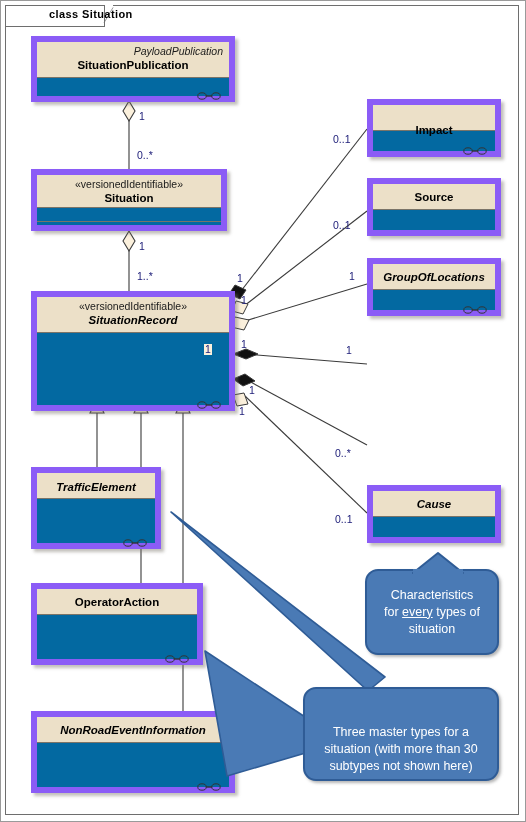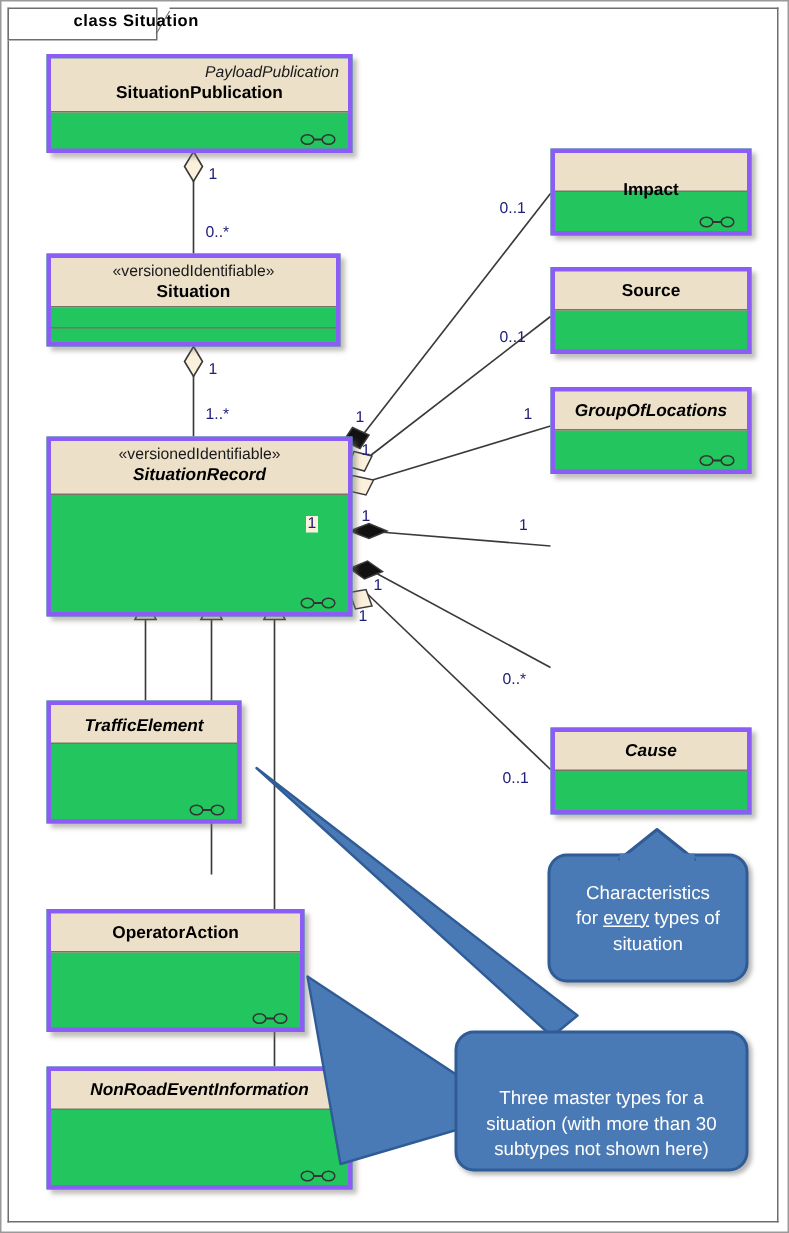--- a/index.html
+++ b/index.html
@@ -40,22 +40,22 @@
     font-size:11px;font-weight:bold;color:#000;
     letter-spacing:0.4px;
     white-space:nowrap;
     margin-left:36px;
   }
 
   
   .clsbox{
     position:absolute;
     box-sizing:border-box;
-    border:3px solid #8b5cf6;
-    background:#22c55e;
+    border:6px solid #8b5cf6;
+    background:#0369a1;
     box-shadow:3px 3px 3px rgba(120,115,105,.45);
   }
   .cls-head{
     background:#ece0c8;
     border-bottom:1px solid #7a7468;
     box-sizing:border-box;
     padding:3px 6px 4px 6px;
     text-align:center;
   }
   .cls-stereo{
@@ -210,21 +210,21 @@
       <span class="specs">
         <svg width="24" height="10" viewBox="0 0 24 10">
           <ellipse cx="5" cy="5" rx="4.2" ry="3.2" fill="none" stroke="#333" stroke-width="1"></ellipse>
           <ellipse cx="19" cy="5" rx="4.2" ry="3.2" fill="none" stroke="#333" stroke-width="1"></ellipse>
           <line x1="9" y1="5" x2="15" y2="5" stroke="#333" stroke-width="1.4"></line>
         </svg>
       </span>
     </div>
   </div>
 
-  <div class="clsbox" style="left:30px;top:605px;width:172px;height:82px;">
+  <div class="clsbox" style="left:30px;top:582px;width:172px;height:82px;">
     <div class="cls-head" style="height:26px;padding-top:6px;">
       <div class="cls-name">OperatorAction</div>
     </div>
     <div class="cls-body" style="height:54px;">
       <span class="specs">
         <svg width="24" height="10" viewBox="0 0 24 10">
           <ellipse cx="5" cy="5" rx="4.2" ry="3.2" fill="none" stroke="#333" stroke-width="1"></ellipse>
           <ellipse cx="19" cy="5" rx="4.2" ry="3.2" fill="none" stroke="#333" stroke-width="1"></ellipse>
           <line x1="9" y1="5" x2="15" y2="5" stroke="#333" stroke-width="1.4"></line>
         </svg>

